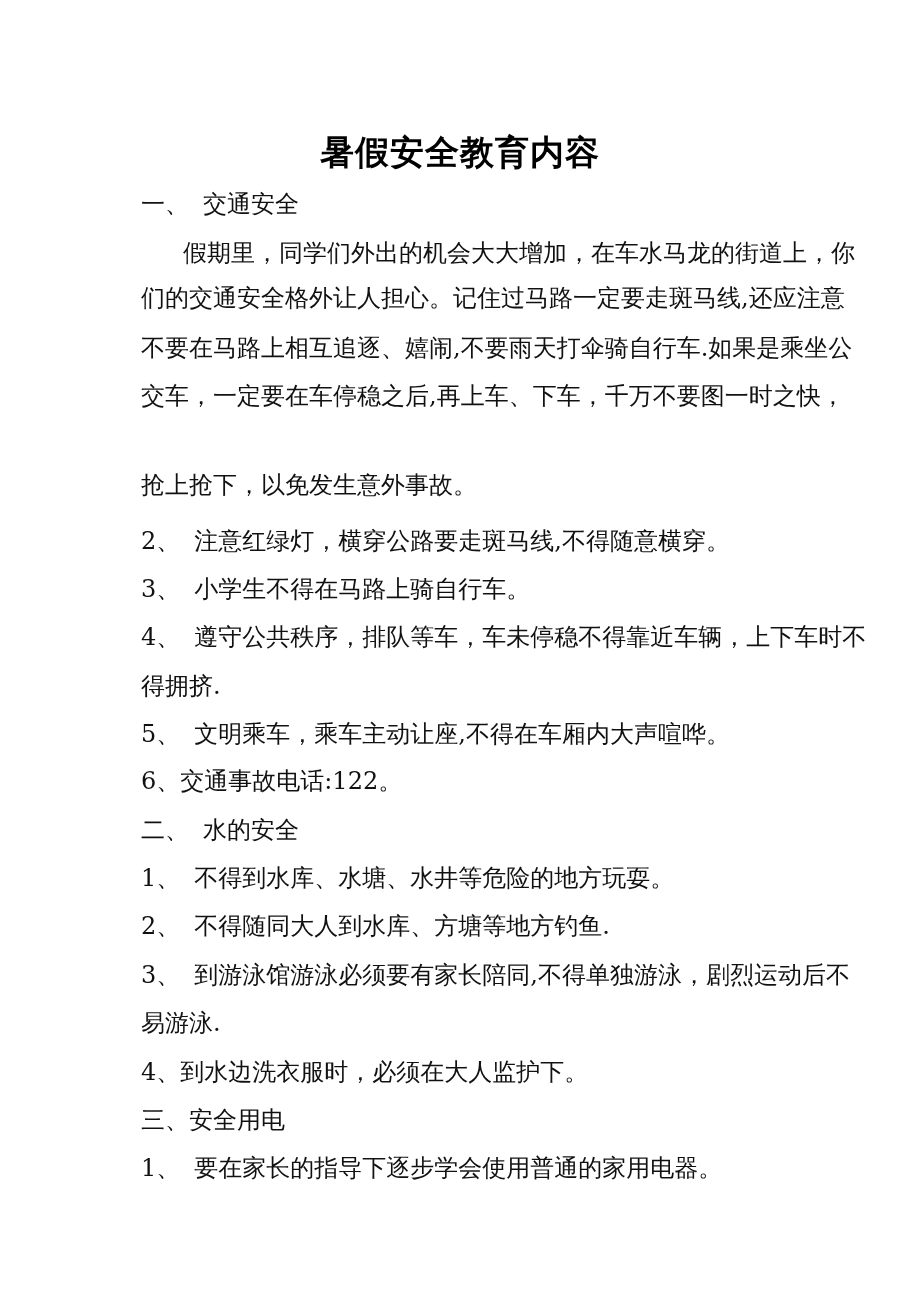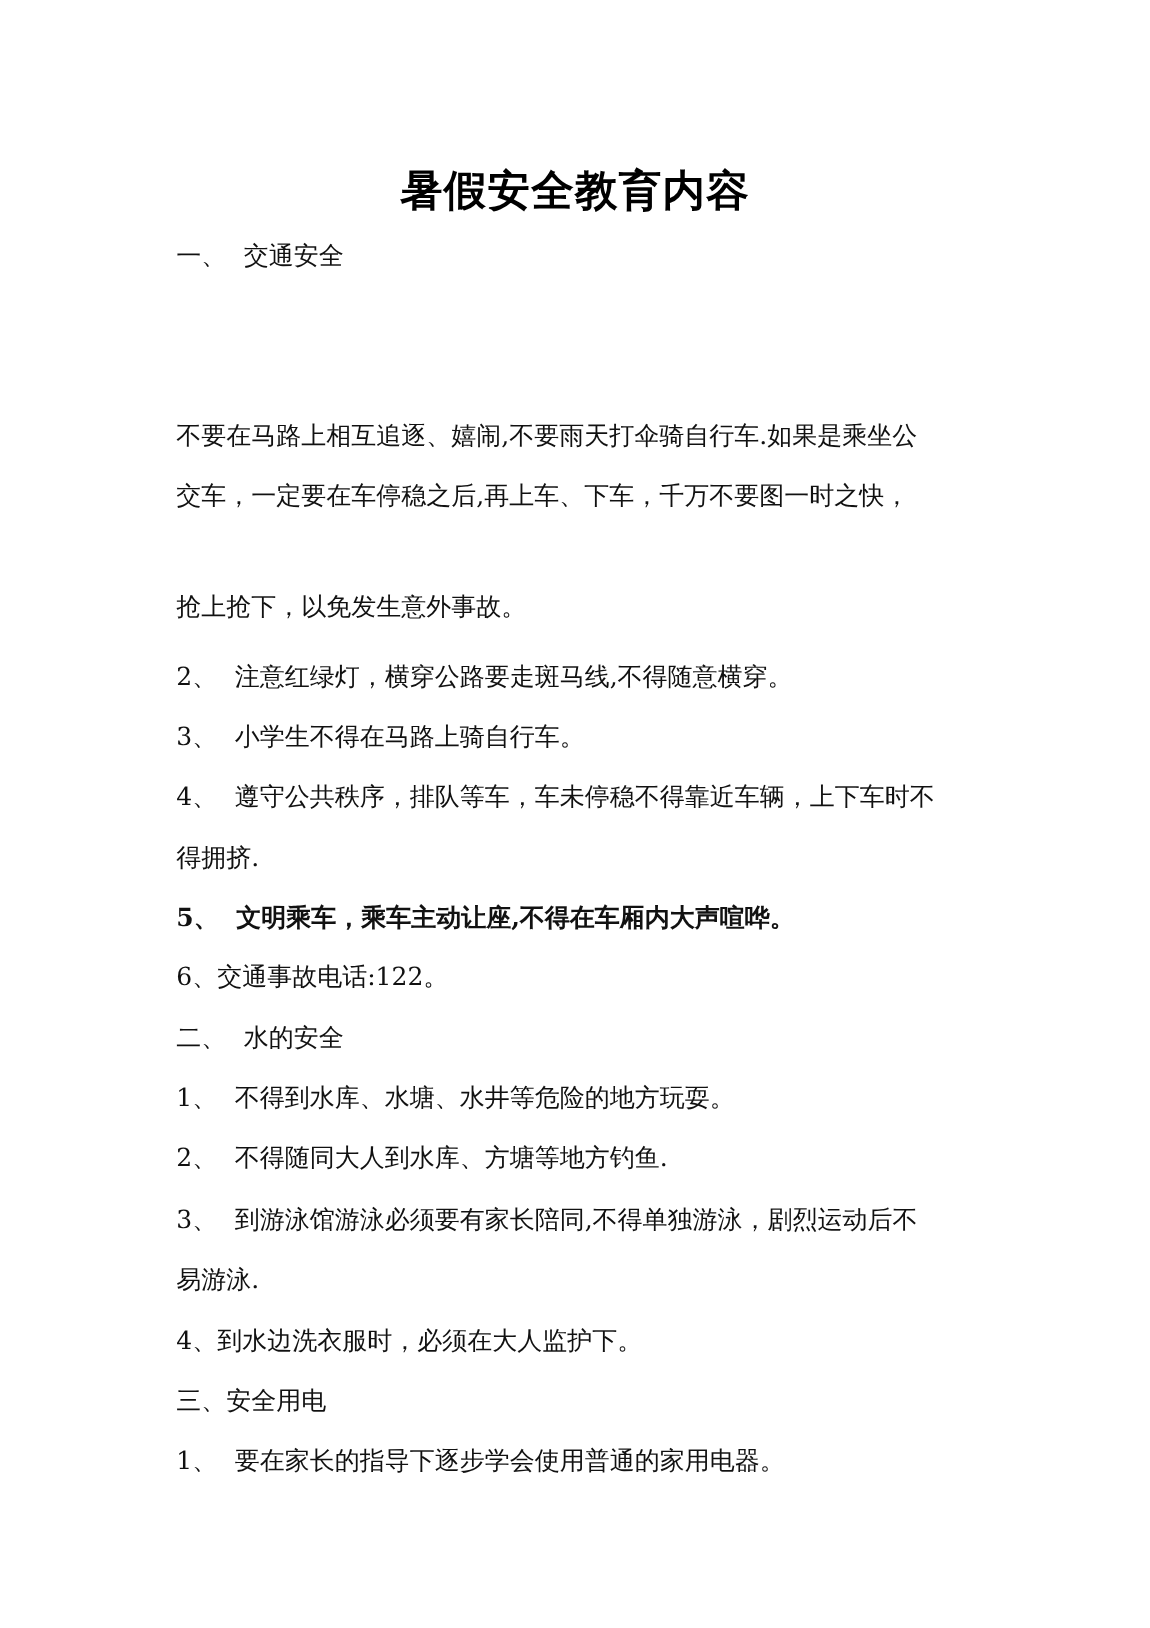--- a/index.html
+++ b/index.html
@@ -31,21 +31,21 @@
       font-size: 34px;
       font-weight: bold;
       letter-spacing: 1px;
       color: #000000;
       font-family: "DejaVu Sans", "Liberation Sans", sans-serif;
     }
     .line {
       position: absolute;
       left: 141px;
       white-space: nowrap;
-      font-size: 20px;
+      font-size: 24px;
       line-height: 26px;
       color: #111111;
     }
     .line.indent { left: 183px; }
     .watermark {
       position: absolute;
       left: 232px;
       top: 594px;
       font-family: "Liberation Sans", "DejaVu Sans", sans-serif;
       font-size: 56px;
@@ -66,35 +66,37 @@
 
 
   <div class="content">
 
     <div class="title">暑假安全教育内容</div>
 
     <div class="line" style="top:173px;">
       <span class="num gap">一、</span><span>交通安全</span>
     </div>
 
+    <div class="line indent" style="top:222px;">假期里，同学们外出的机会大大增加，在车水马龙的街道上，你</div>
+    <div class="line" style="top:267px;">们的交通安全格外让人担心。记住过马路一定要走斑马线,还应注意</div>
     <div class="line" style="top:317px;">不要在马路上相互追逐、嬉闹,不要雨天打伞骑自行车.如果是乘坐公</div>
     <div class="line" style="top:365px;">交车，一定要在车停稳之后,再上车、下车，千万不要图一时之快，</div>
     <div class="line" style="top:414px;margin-top:40px;">抢上抢下，以免发生意外事故。</div>
 
     <div class="line" style="top:510px;">
       <span class="num gap">2、</span><span>注意红绿灯，横穿公路要走斑马线,不得随意横穿。</span>
     </div>
     <div class="line" style="top:558px;">
       <span class="num gap">3、</span><span>小学生不得在马路上骑自行车。</span>
     </div>
     <div class="line" style="top:606px;">
       <span class="num gap">4、</span><span>遵守公共秩序，排队等车，车未停稳不得靠近车辆，上下车时不</span>
     </div>
     <div class="line" style="top:655px;">得拥挤.</div>
-    <div class="line" style="top:703px;font-weight:bold;">
+    <div class="line" style="top:703px;">
       <span class="num gap">5、</span><span>文明乘车，乘车主动让座,不得在车厢内大声喧哗。</span>
     </div>
     <div class="line" style="top:750px;">
       <span class="num">6、</span><span>交通事故电话:122。</span>
     </div>
 
     <div class="line" style="top:799px;">
       <span class="num gap">二、</span><span>水的安全</span>
     </div>
     <div class="line" style="top:847px;">

